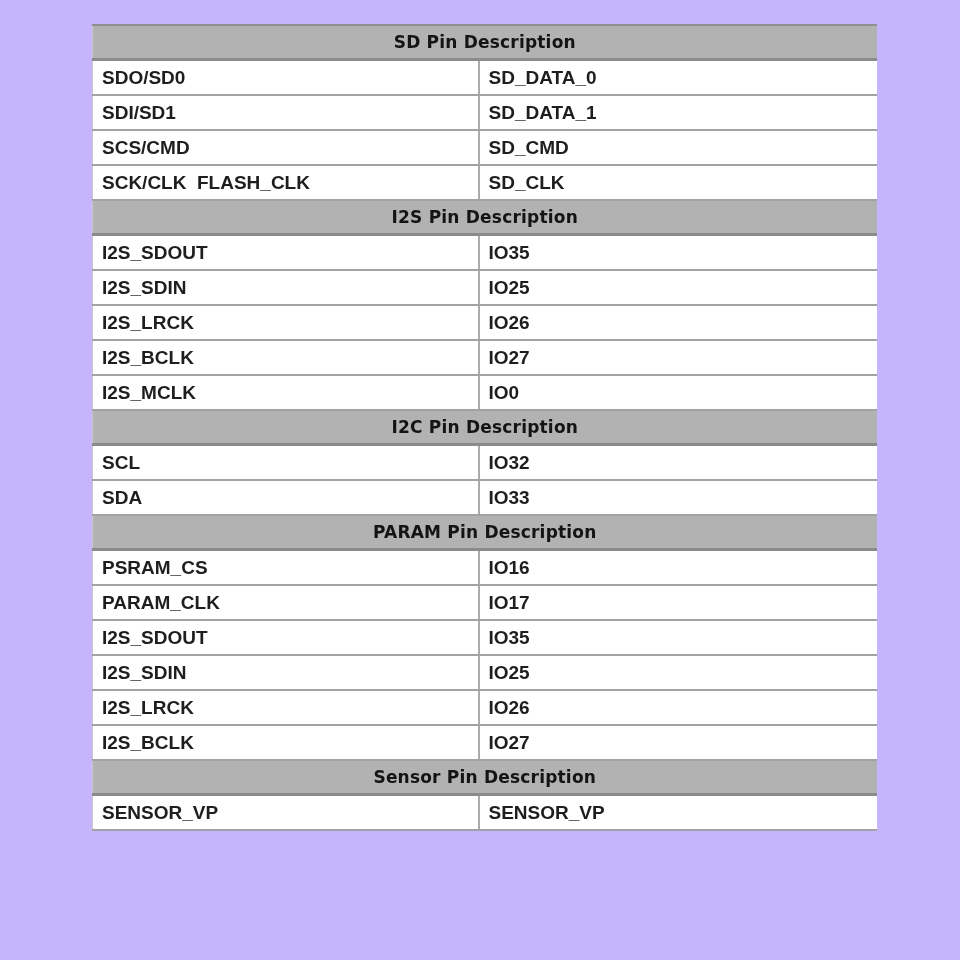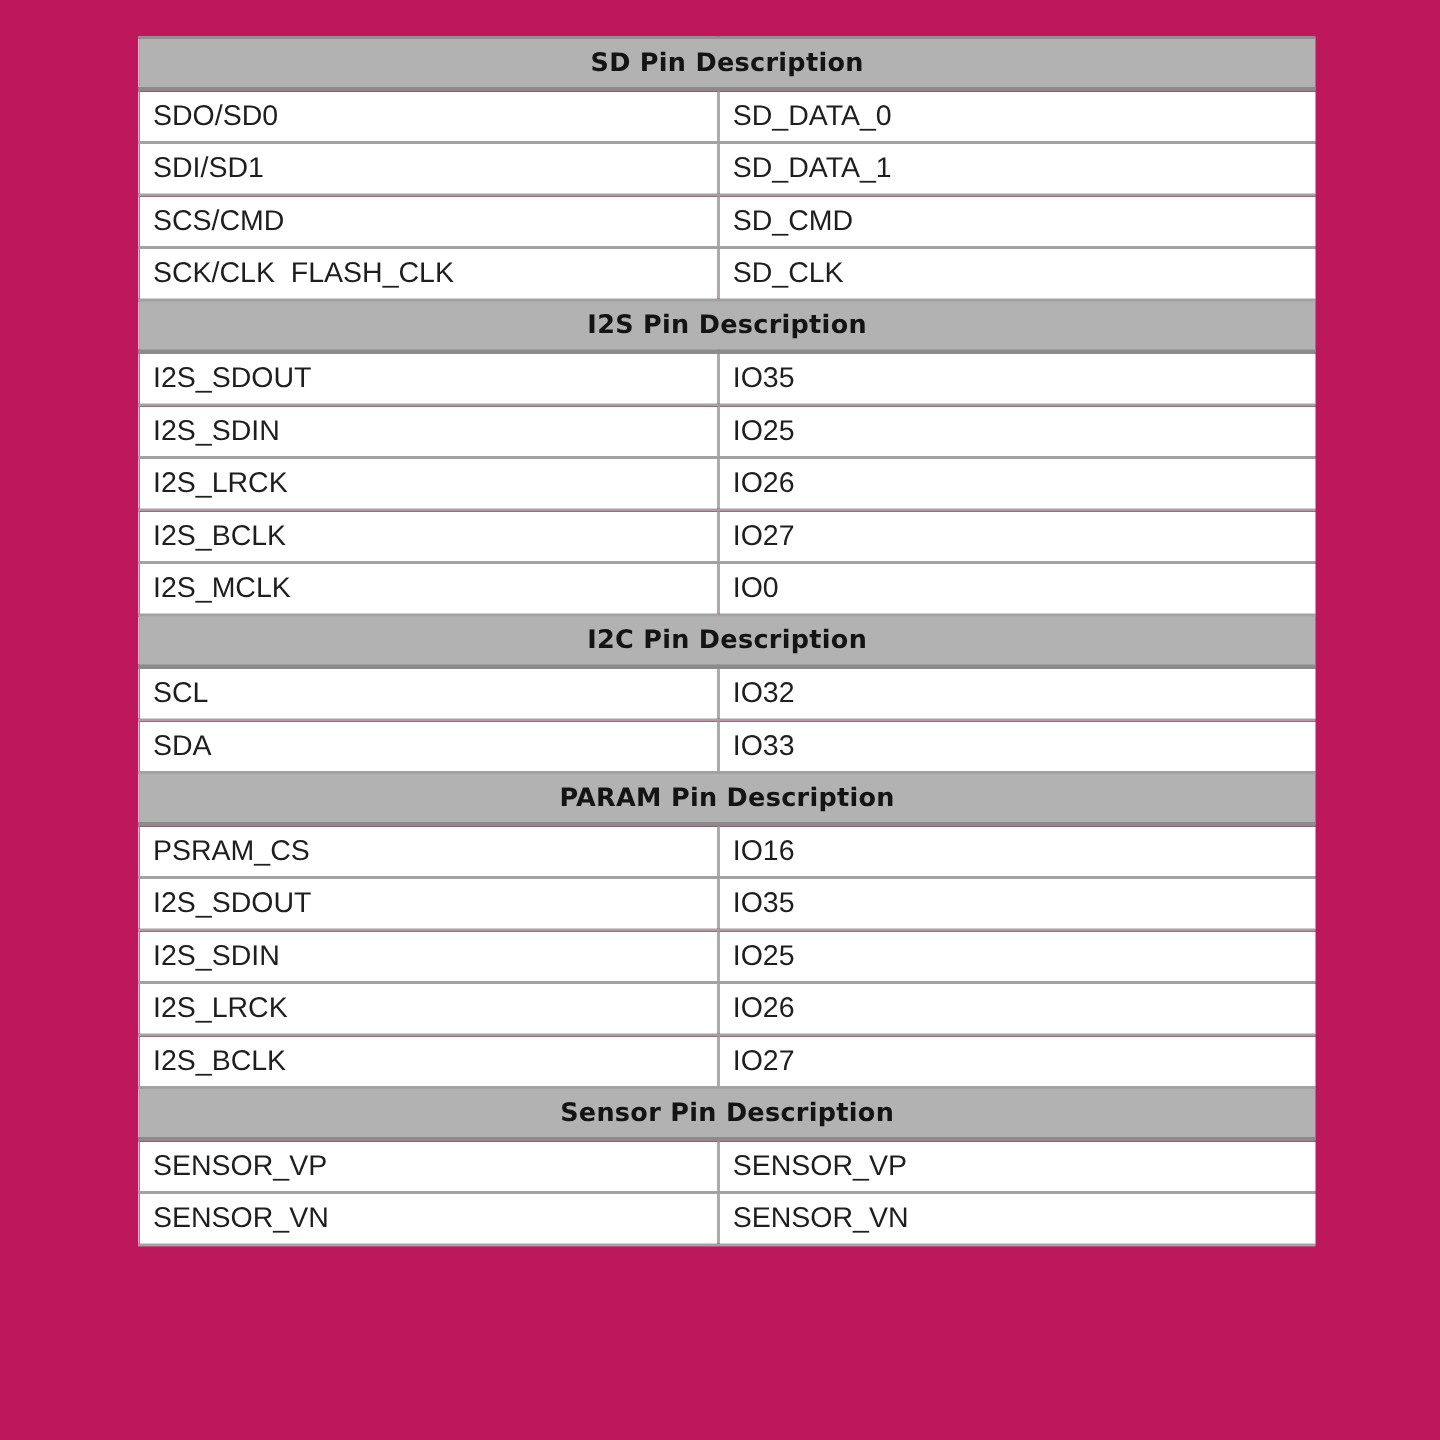--- a/index.html
+++ b/index.html
@@ -7,21 +7,21 @@
     padding: 0;
     background: #ffffff;
     width: 960px;
     height: 960px;
     overflow: hidden;
   }
   .page {
     position: relative;
     width: 960px;
     height: 960px;
-    background: #be185d;
+    background: #c4b5fd;
   }
   .pin-table-wrap {
     position: absolute;
     left: 92px;
     top: 24px;
     width: 784px;
   }
   table.pin-table {
     border-collapse: collapse;
     table-layout: fixed;
@@ -48,20 +48,21 @@
     background: #ffffff;
     border-bottom: 2px solid #a2a2a2;
     height: 33px;
     vertical-align: middle;
     font-family: "Liberation Sans", sans-serif;
     font-size: 19px;
     color: #1e1e1e;
     padding: 0 0 0 9px;
     white-space: pre;
     overflow: hidden;
+    font-weight: bold;
   }
   tr.data-row td.pin-mapping {
     border-left: 2px solid #ababab;
   }
 </style>
 </head>
 <body>
 
 <div class="page">
   <div class="pin-table-wrap">
@@ -142,20 +143,24 @@
 
   <tr class="section-row">
     <td colspan="2">PARAM Pin Description</td>
   </tr>
 
   <tr class="data-row">
     <td class="pin-name">PSRAM_CS</td>
     <td class="pin-mapping">IO16</td>
   </tr>
 
+  <tr class="data-row">
+    <td class="pin-name">PARAM_CLK</td>
+    <td class="pin-mapping">IO17</td>
+  </tr>
 
   <tr class="data-row">
     <td class="pin-name">I2S_SDOUT</td>
     <td class="pin-mapping">IO35</td>
   </tr>
 
   <tr class="data-row">
     <td class="pin-name">I2S_SDIN</td>
     <td class="pin-mapping">IO25</td>
   </tr>
@@ -172,20 +177,16 @@
 
   <tr class="section-row">
     <td colspan="2">Sensor Pin Description</td>
   </tr>
 
   <tr class="data-row">
     <td class="pin-name">SENSOR_VP</td>
     <td class="pin-mapping">SENSOR_VP</td>
   </tr>
 
-  <tr class="data-row">
-    <td class="pin-name">SENSOR_VN</td>
-    <td class="pin-mapping">SENSOR_VN</td>
-  </tr>
 </tbody>
     </table>
   </div>
 </div>
 
 </body></html>

